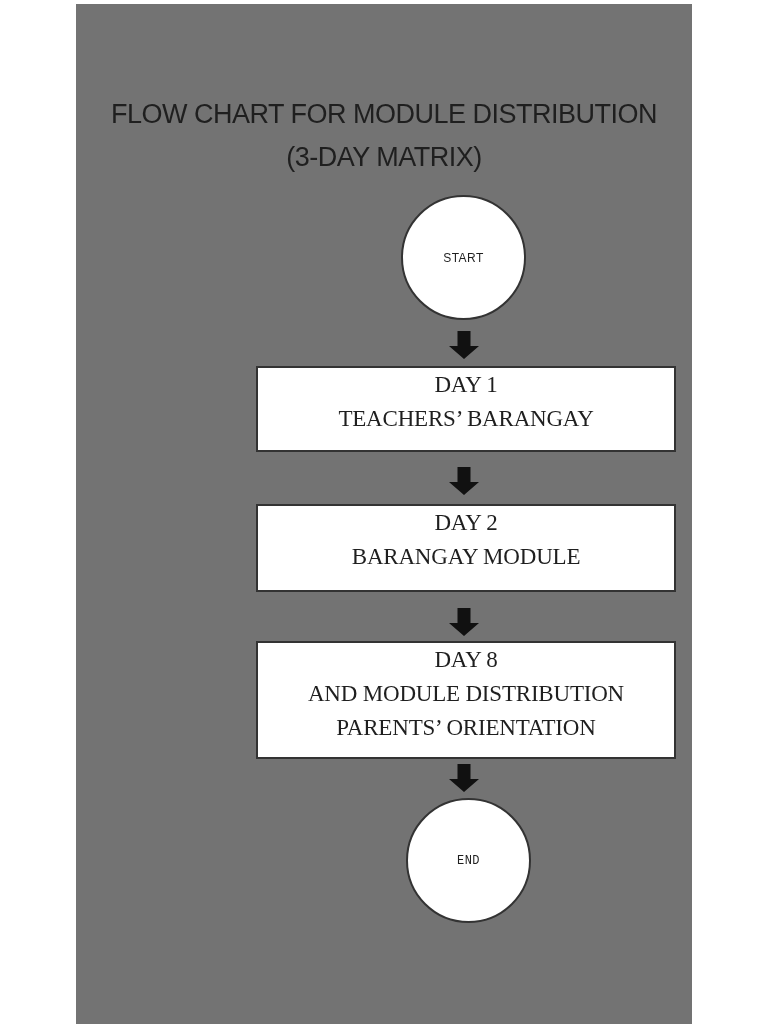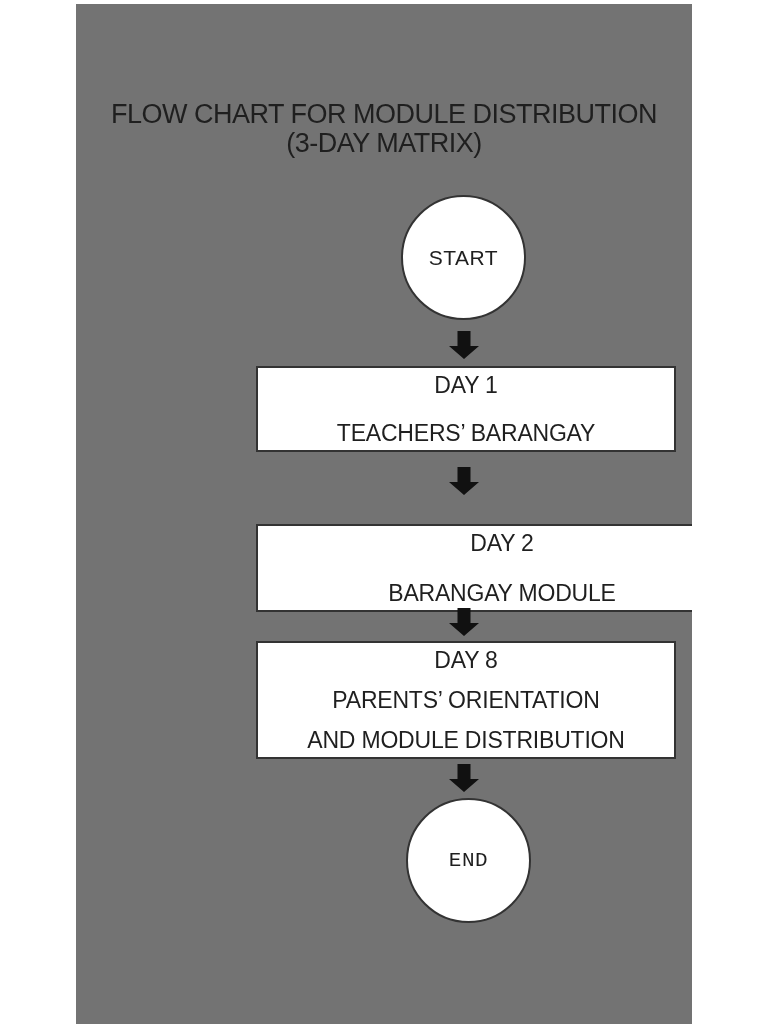--- a/index.html
+++ b/index.html
@@ -21,53 +21,54 @@
     position: absolute;
     left: 0;
     width: 100%;
     text-align: center;
     font-size: 27px;
     letter-spacing: -0.5px;
     font-weight: 400;
     white-space: nowrap;
   }
   .title-line.l1 { top: 95px; }
-  .title-line.l2 { top: 124px; }
+  .title-line.l2 { top: 138px; }
 
   .terminal {
     position: absolute;
     border: 2px solid #333333;
     border-radius: 50%;
     display: flex;
     align-items: center;
     justify-content: center;
-    font-size: 21px;
+    font-size: 12px;
     letter-spacing: 0.5px;
     background: #ffffff;
   }
   .terminal.start { left: 325px; top: 191px; width: 121px; height: 121px; }
   .terminal.end   { left: 330px; top: 794px; width: 121px; height: 121px; font-family: Liberation Mono, monospace; }
 
   .step {
     position: absolute;
     left: 180px;
     width: 416px;
     border: 2px solid #333333;
     background: #ffffff;
     display: flex;
     flex-direction: column;
     align-items: center;
-    justify-content: space-between;
+    justify-content: flex-start;
     text-align: center;
     font-size: 23px;
     line-height: 34px;
     letter-spacing: -0.2px;
+    font-family: Liberation Serif, serif;
   }
   .step.s1 { top: 362px; height: 82px; }
-  .step.s2 { top: 520px; height: 84px; padding-left: 36px; }
+  .step.s2 { top: 500px; height: 84px; }
   .step.s3 { top: 637px; height: 114px; }
 
   .arrow {
     position: absolute;
     left: 373px;
     width: 30px;
     height: 28px;
   }
   .arrow.a1 { top: 327px; }
   .arrow.a2 { top: 463px; }
@@ -110,22 +111,22 @@
   </div>
 
   <div class="arrow a3">
     <svg width="30" height="28" viewBox="0 0 30 28" xmlns="http://www.w3.org/2000/svg">
       <polygon points="8.5,0 21.5,0 21.5,15 30,15 15,28 0,15 8.5,15" fill="#111111"></polygon>
     </svg>
   </div>
 
   <div class="step s3">
     <div>DAY 8</div>
+    <div>AND MODULE DISTRIBUTION</div>
     <div>PARENTS’ ORIENTATION</div>
-    <div>AND MODULE DISTRIBUTION</div>
   </div>
 
   <div class="arrow a4">
     <svg width="30" height="28" viewBox="0 0 30 28" xmlns="http://www.w3.org/2000/svg">
       <polygon points="8.5,0 21.5,0 21.5,15 30,15 15,28 0,15 8.5,15" fill="#111111"></polygon>
     </svg>
   </div>
 
   <div class="terminal end">
     <span>END</span>

